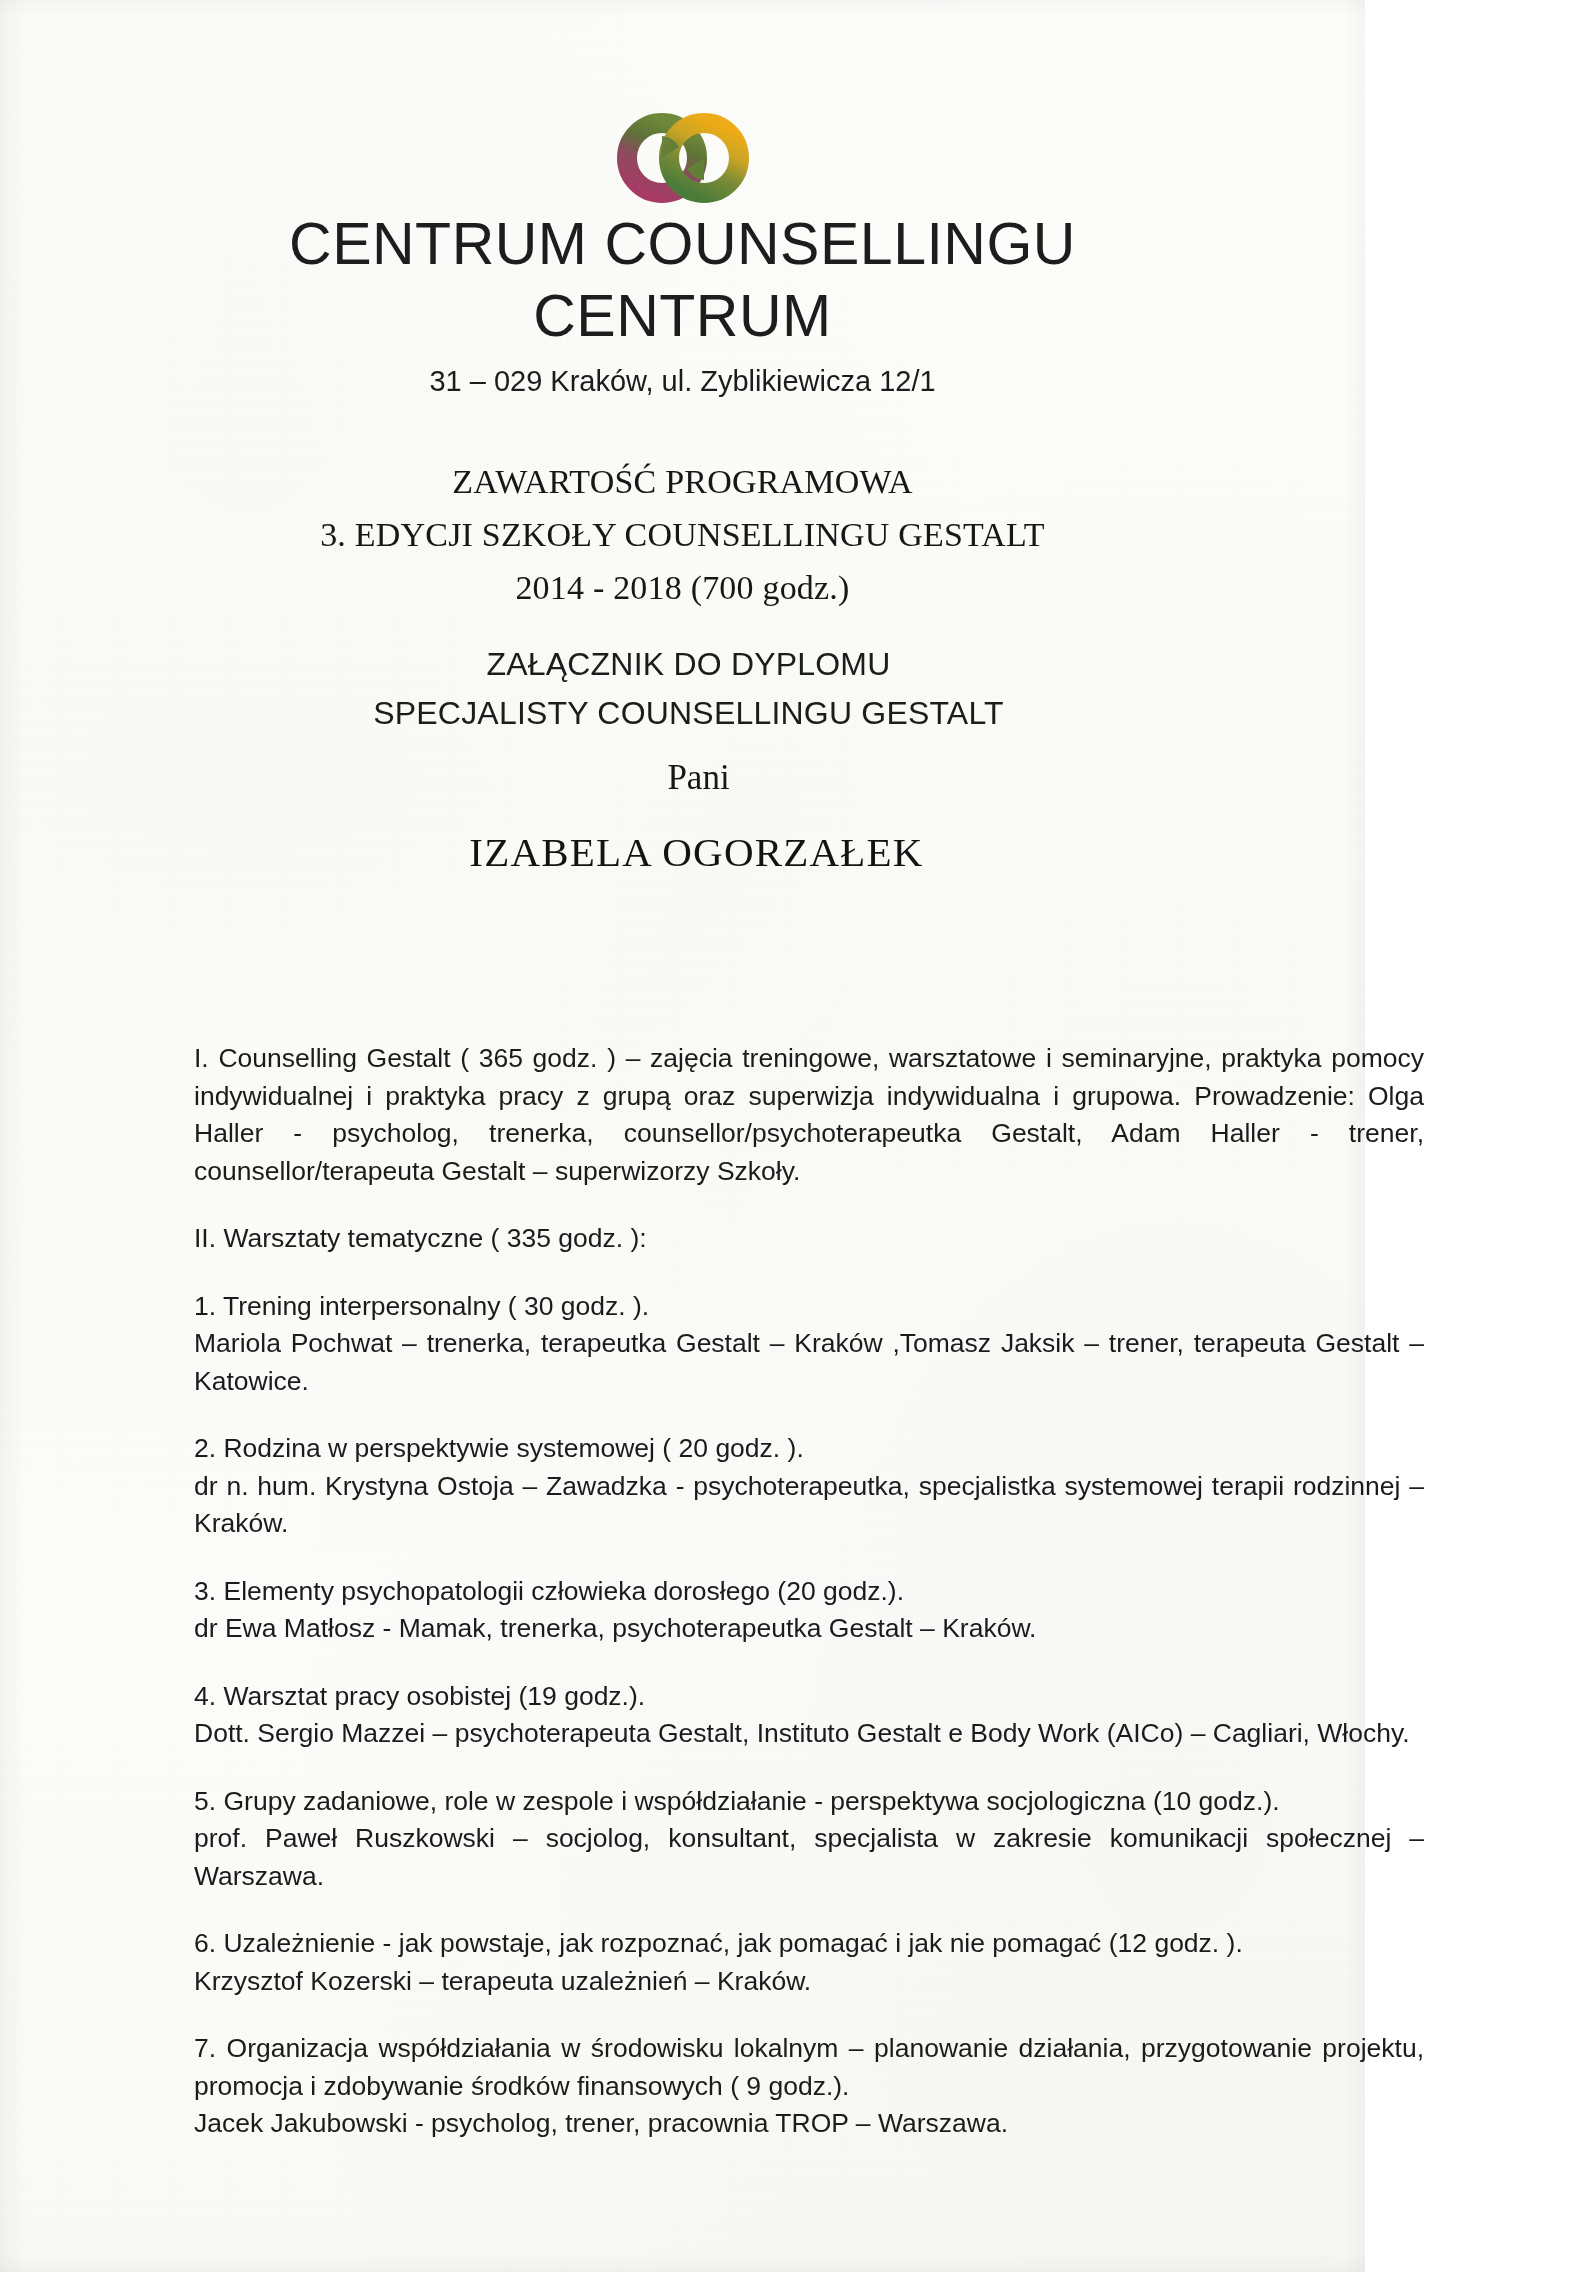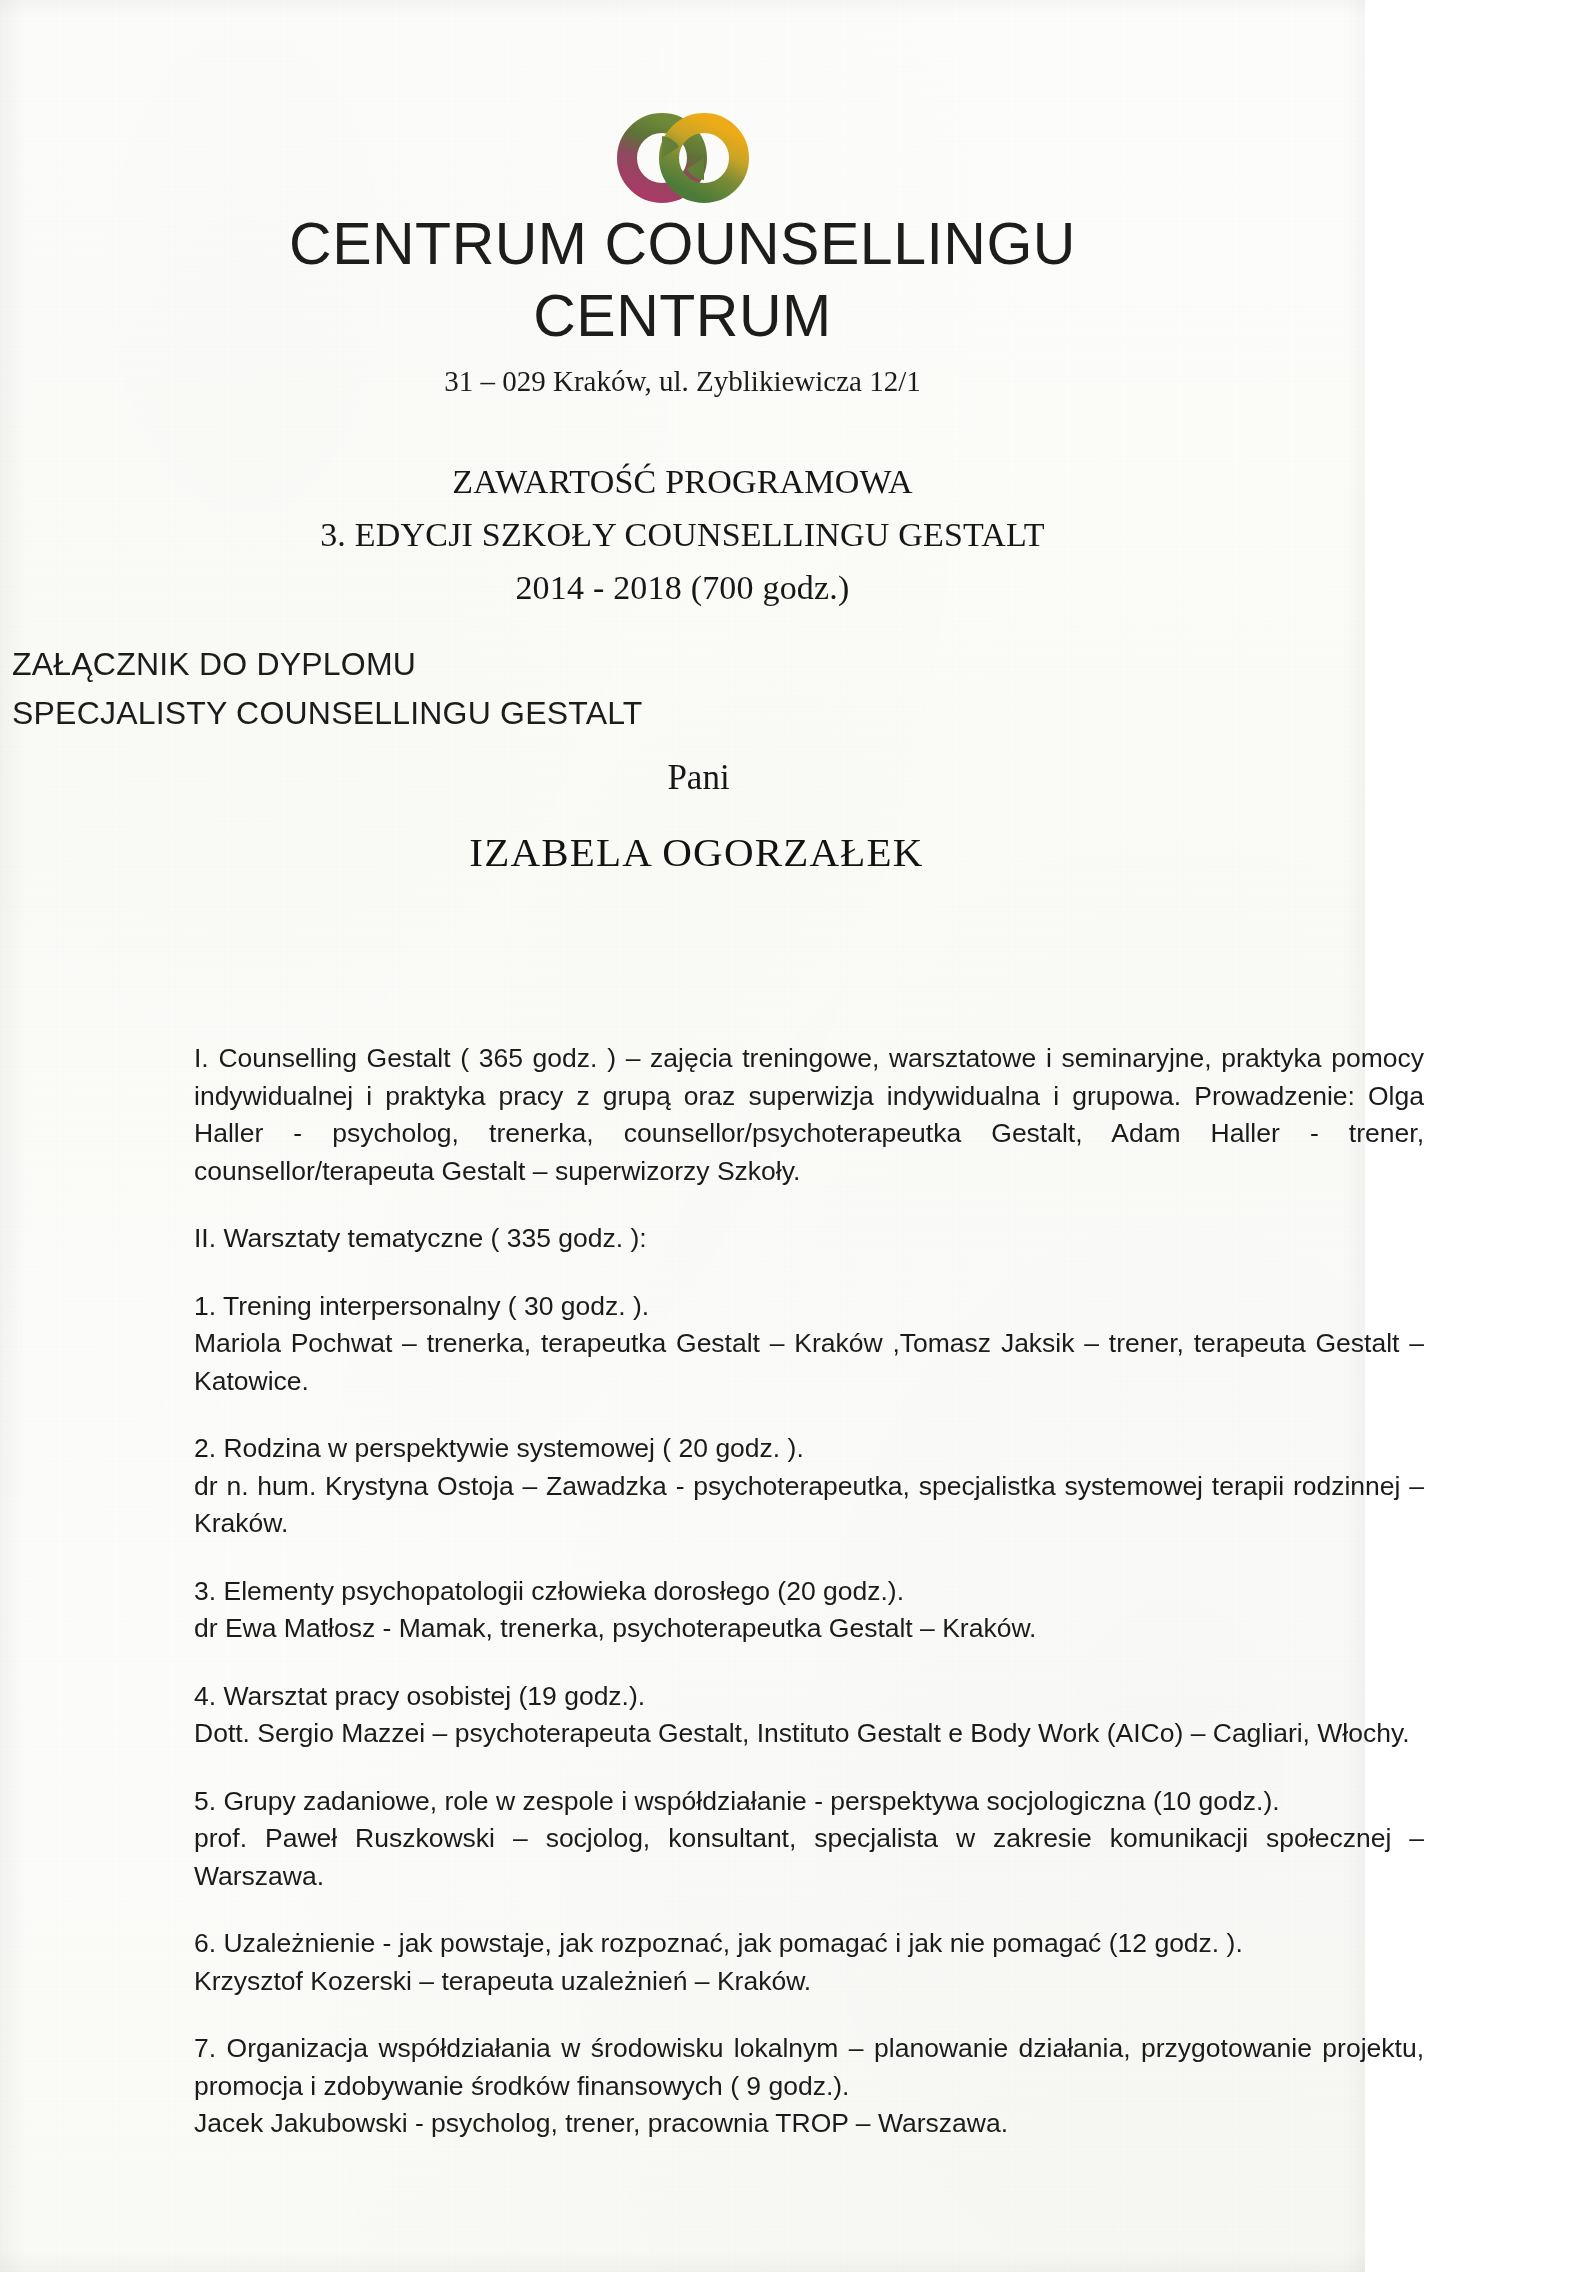--- a/index.html
+++ b/index.html
@@ -78,21 +78,21 @@
     color: #1d1d1d;
     font-weight: 400;
   }
   .org-title .l2 { display: block; }
 
   .org-address {
     position: absolute;
     left: 0; right: 0;
     top: 365px;
     text-align: center;
-    font-family: Liberation Serif, serif;
+    font-family: Liberation Sans, sans-serif;
     font-size: 29px;
     color: #1c1c1c;
   }
 
   .prog-block {
     position: absolute;
     left: 0; right: 0;
     top: 455px;
     text-align: center;
     font-family: "Liberation Serif", serif;
@@ -102,20 +102,21 @@
     display: block;
     font-size: 34px;
     line-height: 53px;
     letter-spacing: 0.2px;
   }
 
   .diploma-block {
     position: absolute;
     left: 0; right: 0;
     top: 640px;
+    text-align: center;
     font-family: "Liberation Sans", sans-serif;
     color: #1c1c1c;
     padding-left: 12px;
   }
   .diploma-block .dl {
     display: block;
     font-size: 32px;
     line-height: 49px;
     letter-spacing: 0.2px;
   }

